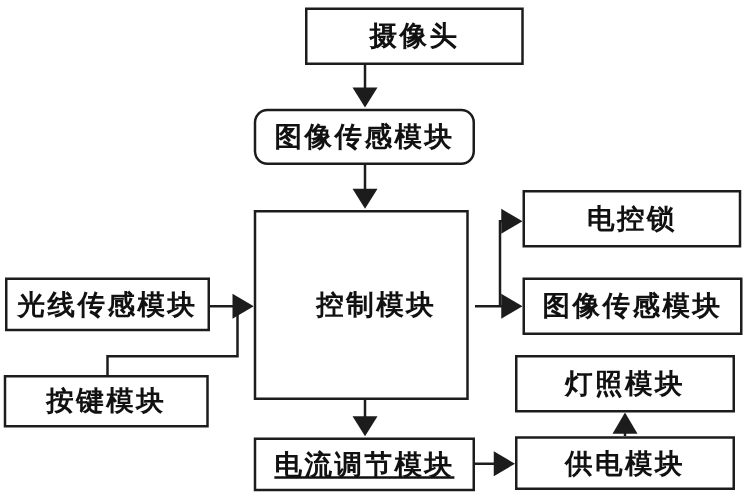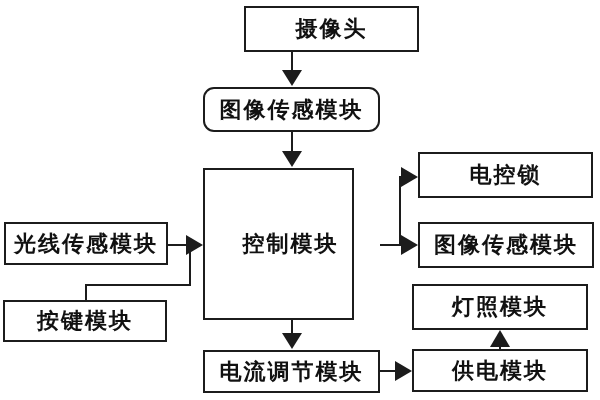--- a/index.html
+++ b/index.html
@@ -31,28 +31,28 @@
     display: flex;
     align-items: center;
     justify-content: center;
     font-size: 22px;
     font-weight: bold;
     letter-spacing: 2px;
     white-space: nowrap;
   }
   .node-camera          { left: 203px; top: 6px;   width: 175px; height: 46px; margin-left: 41px; }
   .node-image-sensor    { left: 203px; top: 87px;  width: 177px; height: 45px; border-radius: 11px; }
-  .node-control         { left: 203px; top: 168px; width: 151px; height: 152px; padding-left: 24px; }
+  .node-control         { left: 203px; top: 168px; width: 172px; height: 152px; padding-left: 24px; }
   .node-light-sensor    { left: 4px;   top: 222px; width: 164px; height: 43px; }
   .node-button          { left: 3px;   top: 300px; width: 164px; height: 42px; }
   .node-electric-lock   { left: 418px; top: 152px; width: 175px; height: 46px; }
   .node-wireless        { left: 418px; top: 222px; width: 176px; height: 46px; }
   .node-lighting        { left: 412px; top: 284px; width: 176px; height: 46px; }
   .node-power           { left: 412px; top: 349px; width: 176px; height: 43px; }
-  .node-current         { left: 203px; top: 350px; width: 177px; height: 43px; }
+  .node-current         { left: 203px; top: 350px; width: 177px; height: 43px; text-decoration: underline; }
   .wires line, .wires polyline {
     stroke: #1c1c1c;
     stroke-width: 2;
     fill: none;
   }
   .wires polygon {
     fill: #1c1c1c;
     stroke: none;
   }
 </style>

